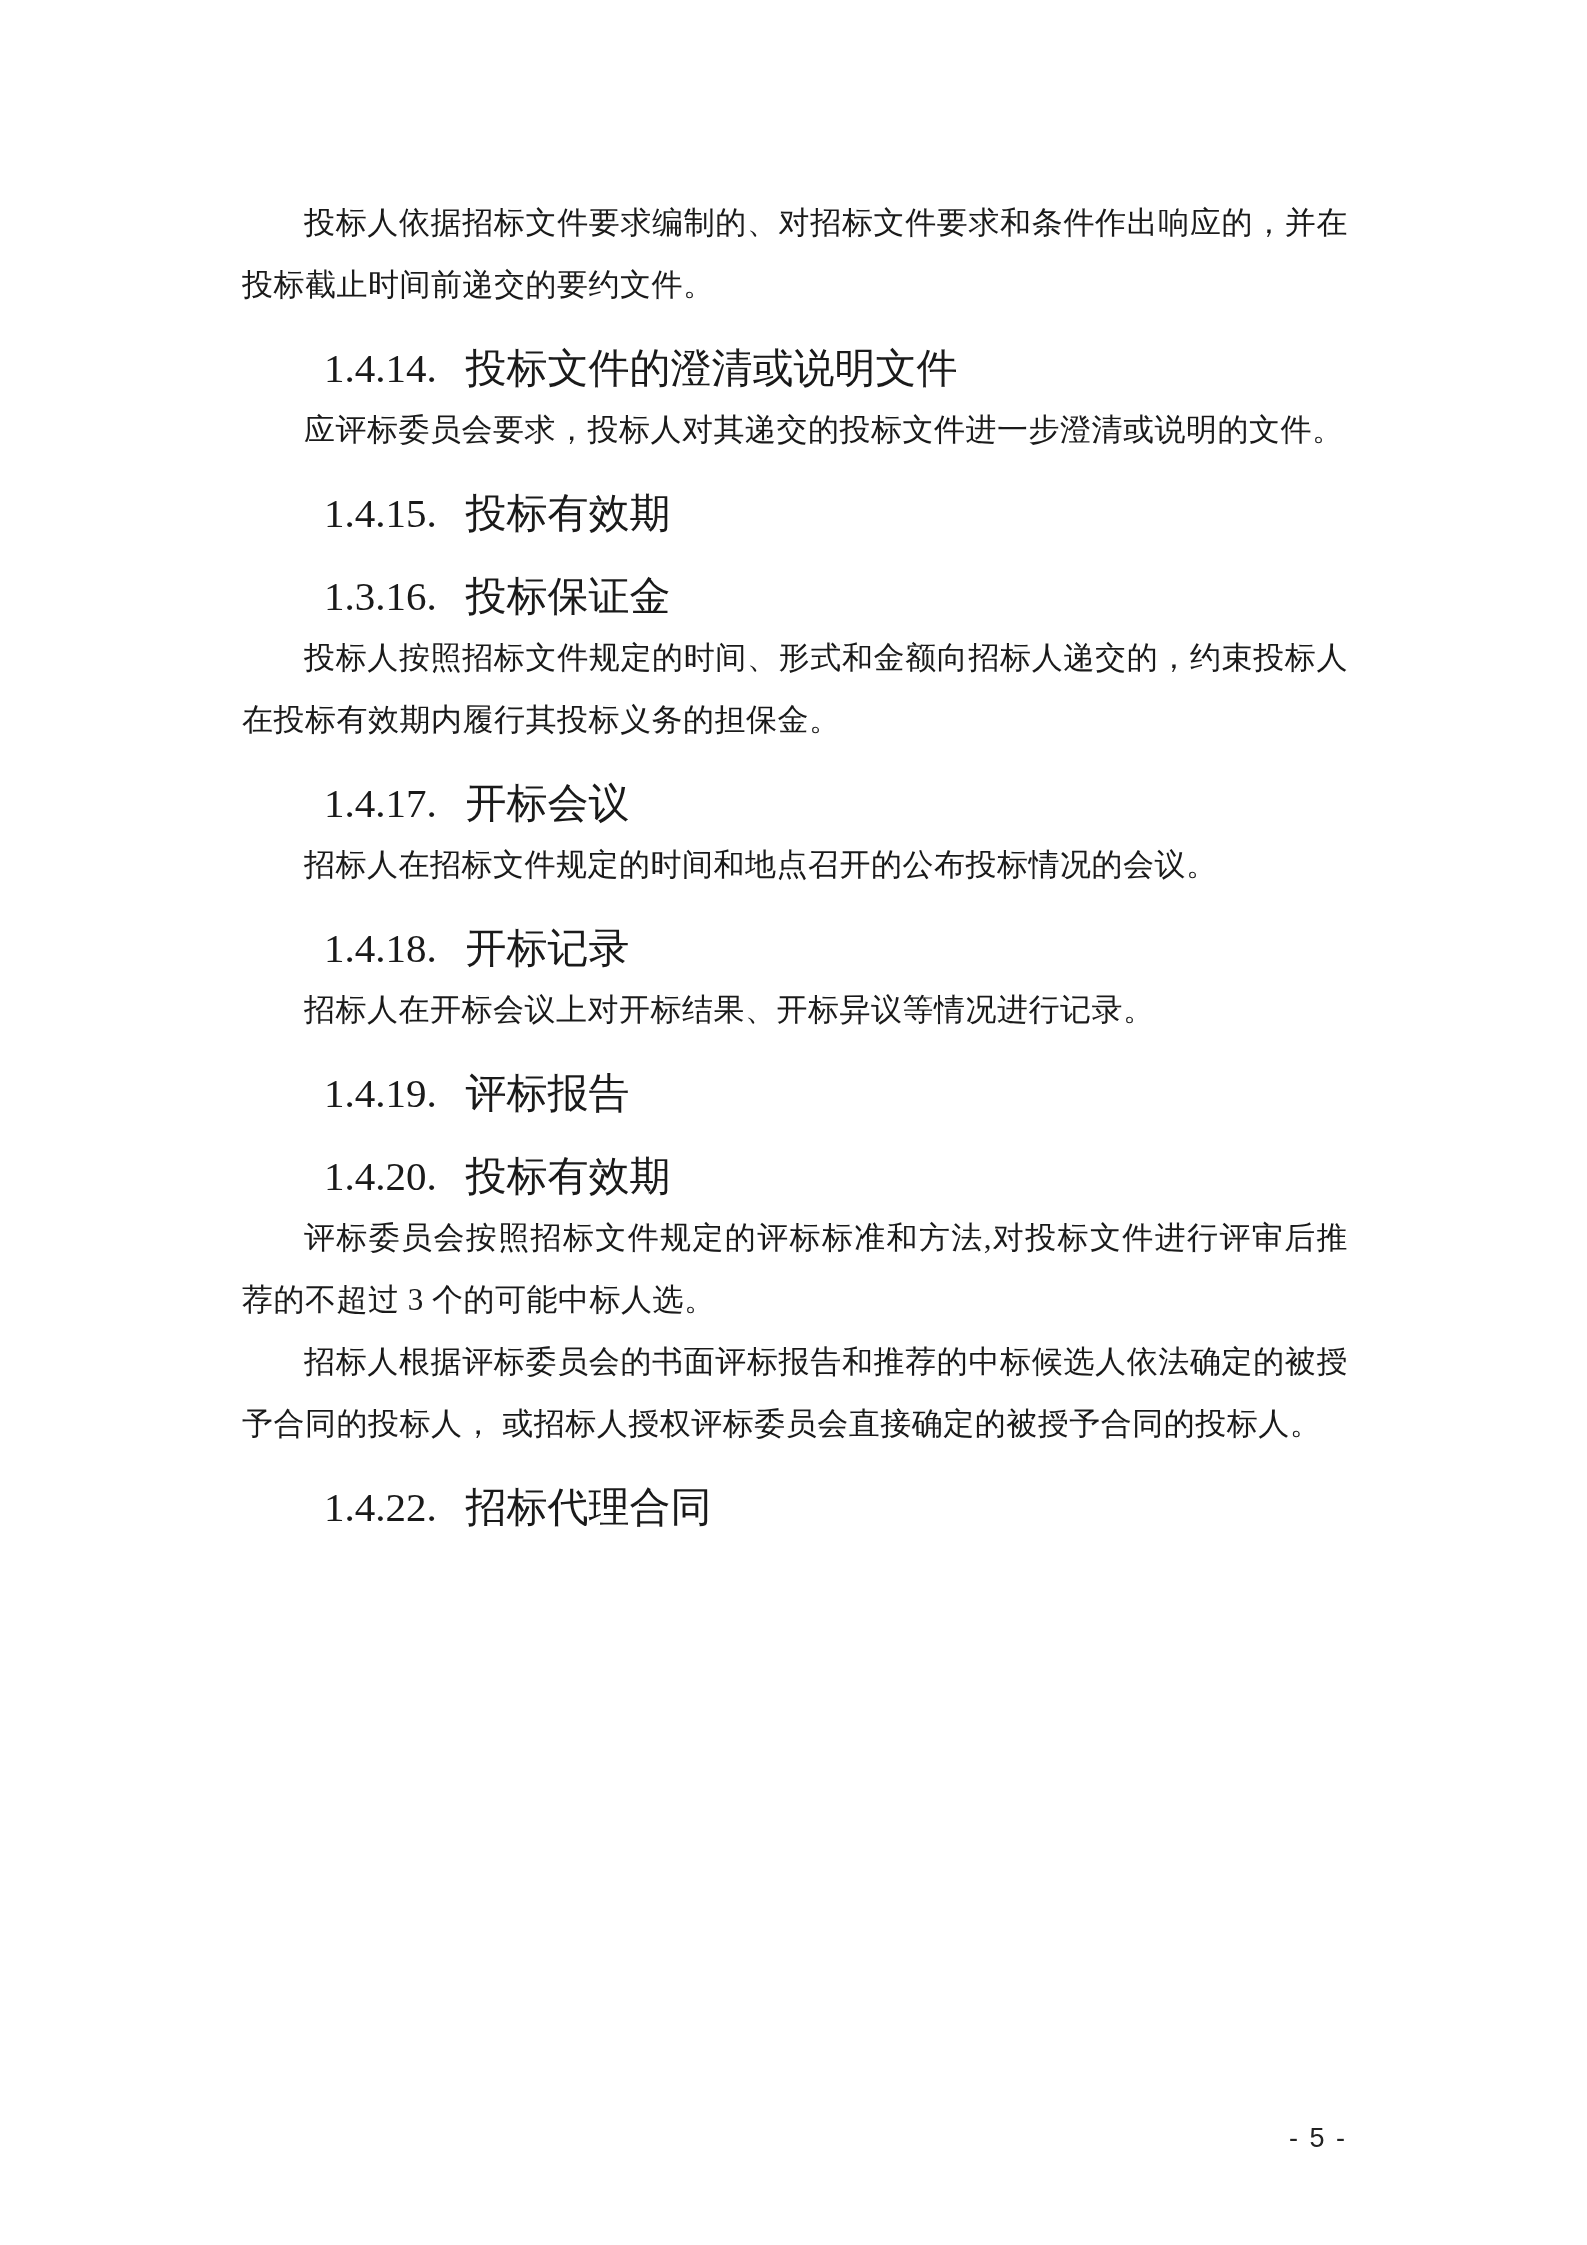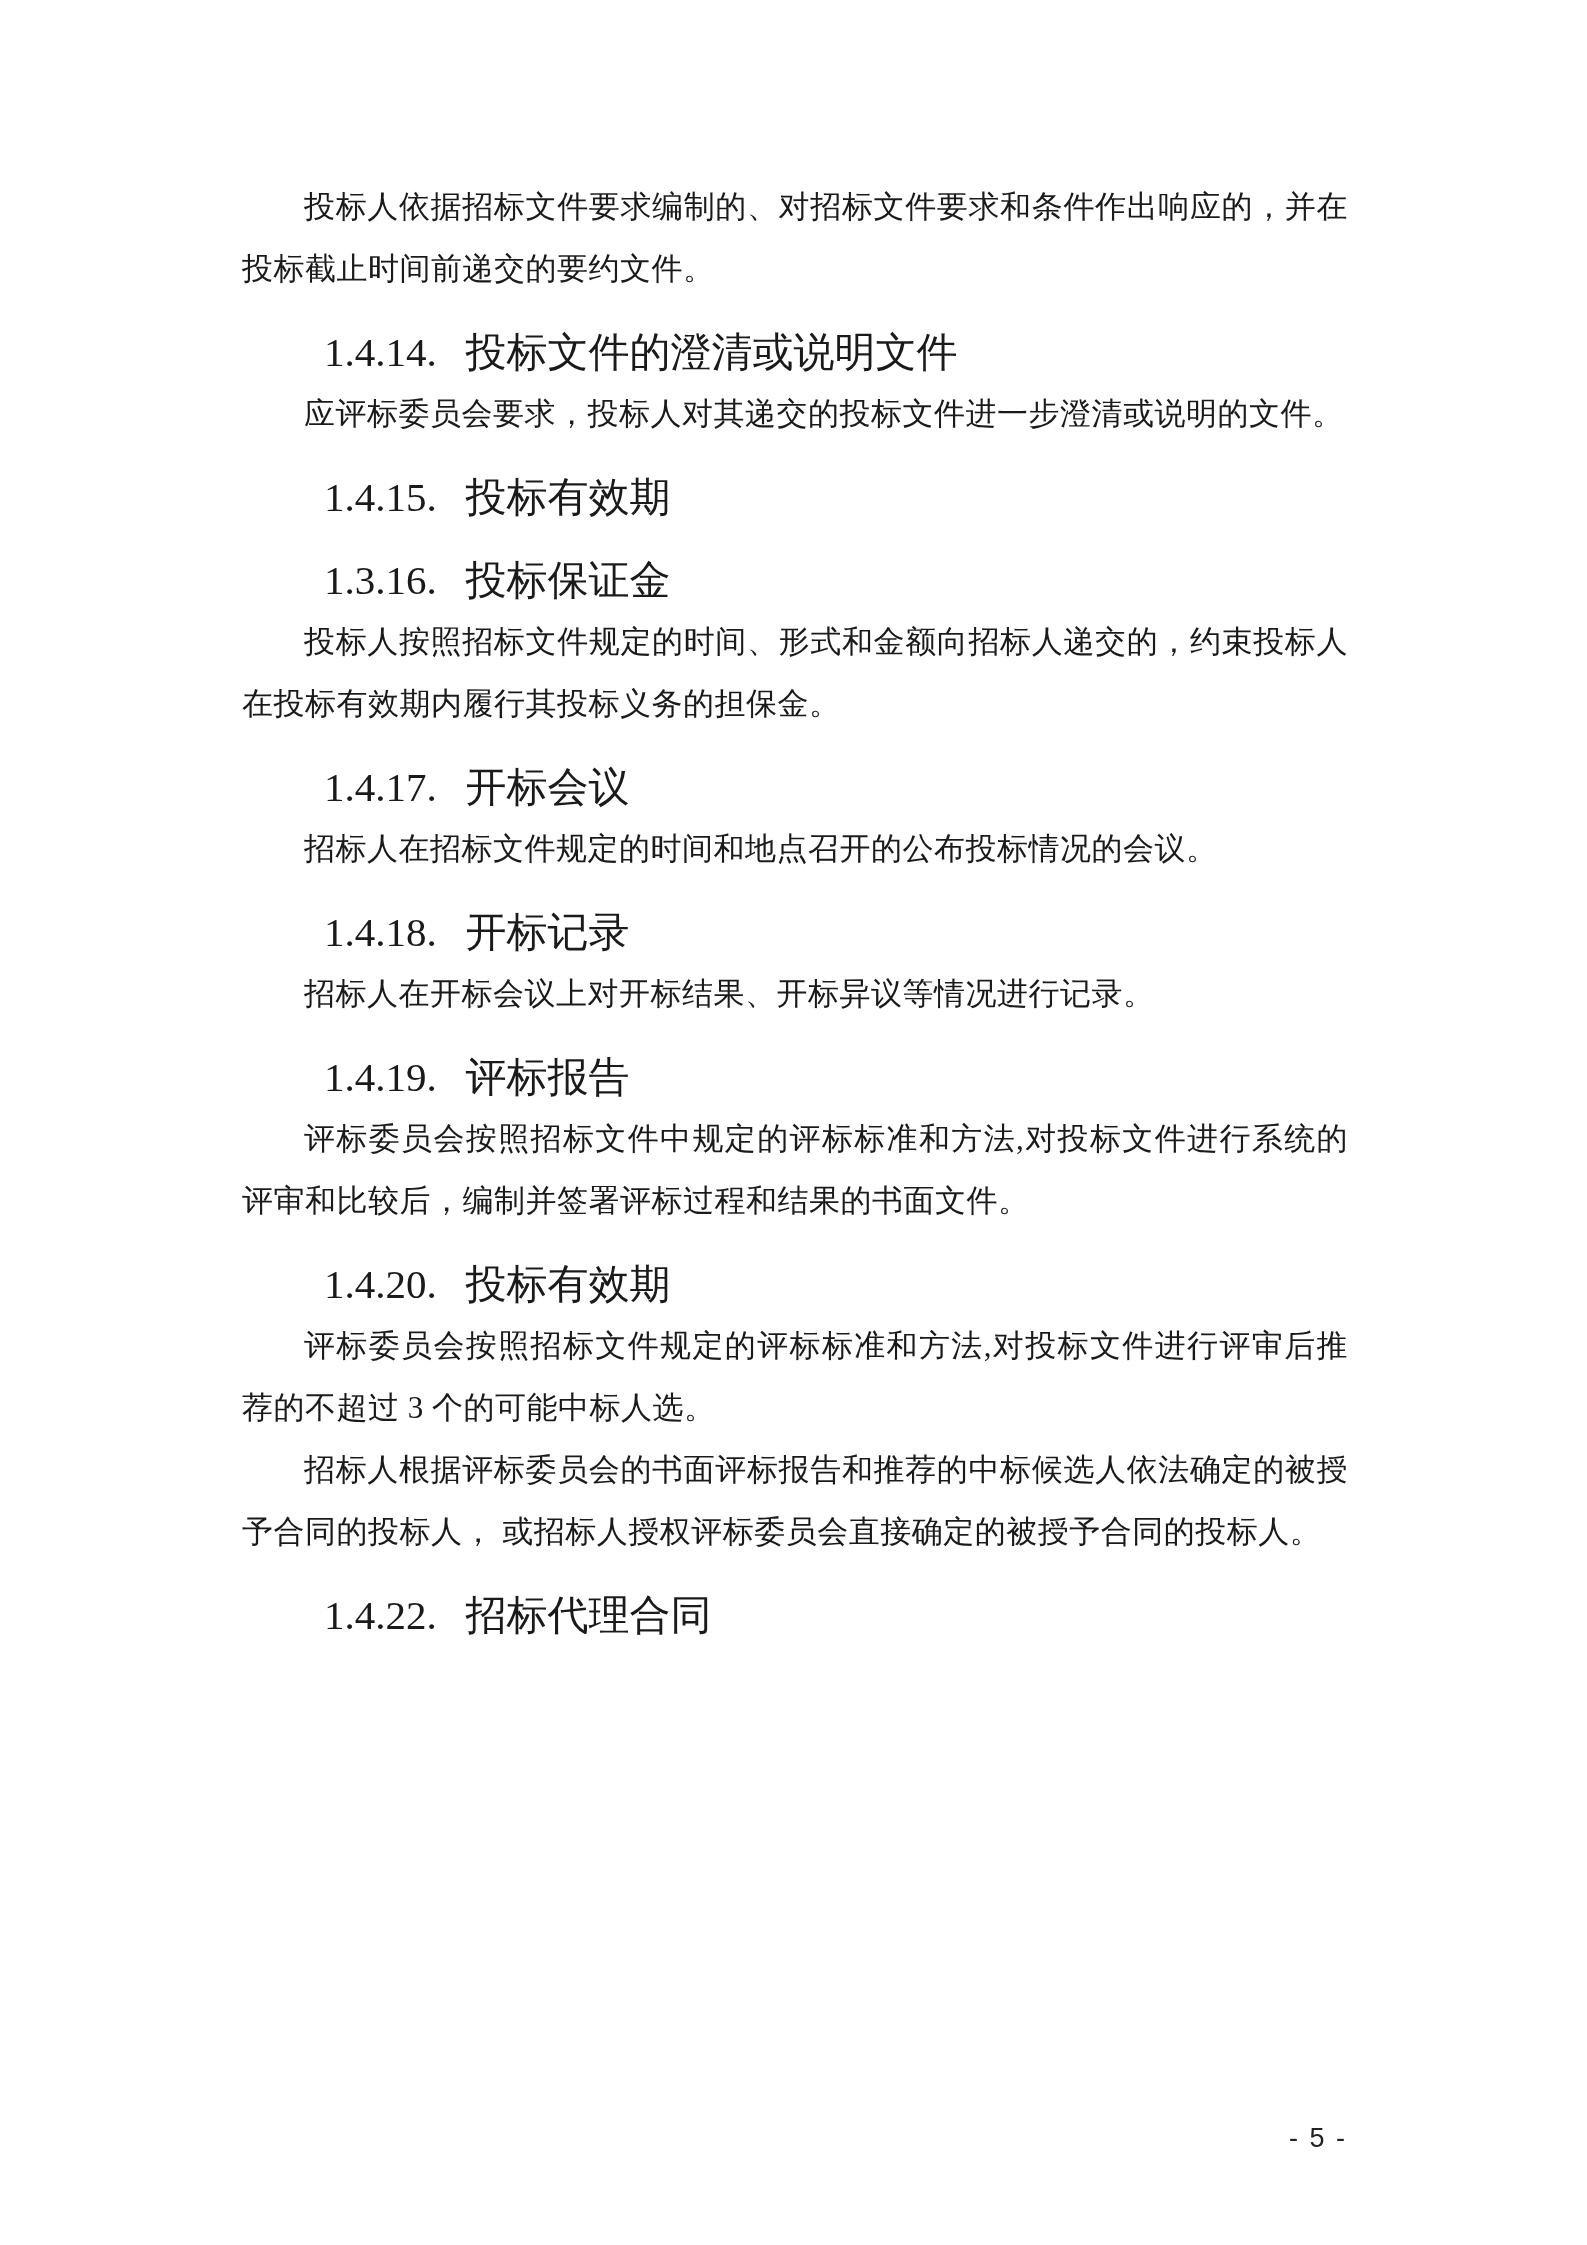--- a/index.html
+++ b/index.html
@@ -12,21 +12,21 @@
     position: relative;
     width: 1587px;
     height: 2245px;
     background: #ffffff;
     overflow: hidden;
     font-family: "Liberation Serif", "DejaVu Serif", serif;
     color: #1a1a1a;
   }
   .content {
     position: absolute;
-    top: 176px;
+    top: 192px;
     left: 242px;
     width: 1106px;
     font-size: 31px;
     line-height: 62px;
   }
   .para {
     margin: 0;
     text-indent: 2em;
     text-align: justify;
     text-align-last: left;
@@ -81,21 +81,20 @@
       <p class="para">招标人在招标文件规定的时间和地点召开的公布投标情况的会议。</p>
     </div>
 
     <div>
       <h3 class="heading"><span class="sec-number">1.4.18.</span><span class="sec-title">开标记录</span></h3>
       <p class="para">招标人在开标会议上对开标结果、开标异议等情况进行记录。</p>
     </div>
 
     <div>
       <h3 class="heading"><span class="sec-number">1.4.19.</span><span class="sec-title">评标报告</span></h3>
-      <p class="para">评标委员会按照招标文件中规定的评标标准和方法,对投标文件进行系统的评审和比较后，编制并签署评标过程和结果的书面文件。</p>
     </div>
 
     <div>
       <h3 class="heading"><span class="sec-number">1.4.20.</span><span class="sec-title">投标有效期</span></h3>
       <p class="para">评标委员会按照招标文件规定的评标标准和方法,对投标文件进行评审后推荐的不超过 3 个的可能中标人选。</p>
     </div>
 
     <div>
       <p class="para">招标人根据评标委员会的书面评标报告和推荐的中标候选人依法确定的被授予合同的投标人， 或招标人授权评标委员会直接确定的被授予合同的投标人。</p>
     </div>

